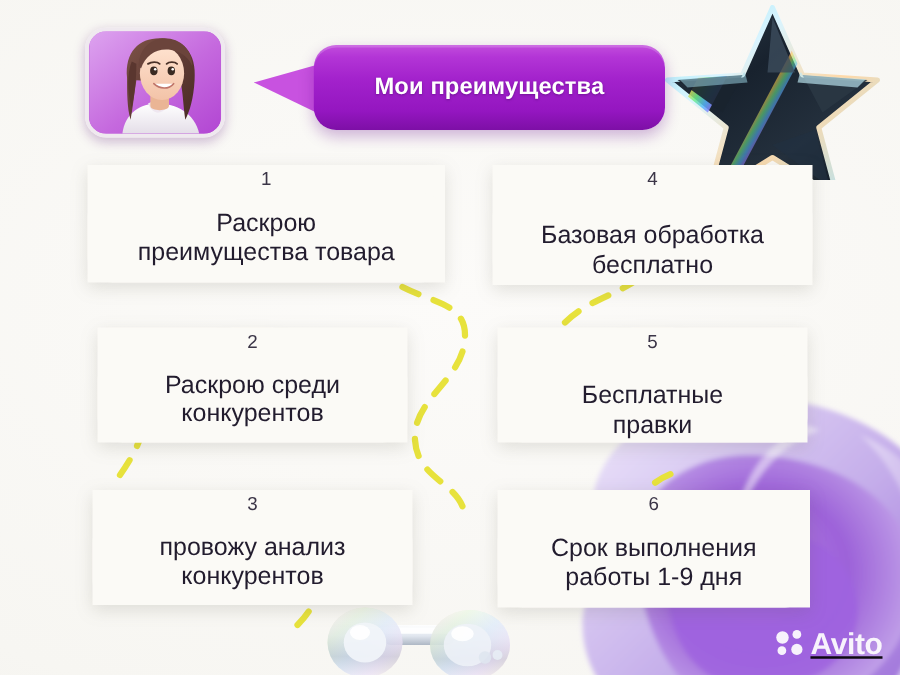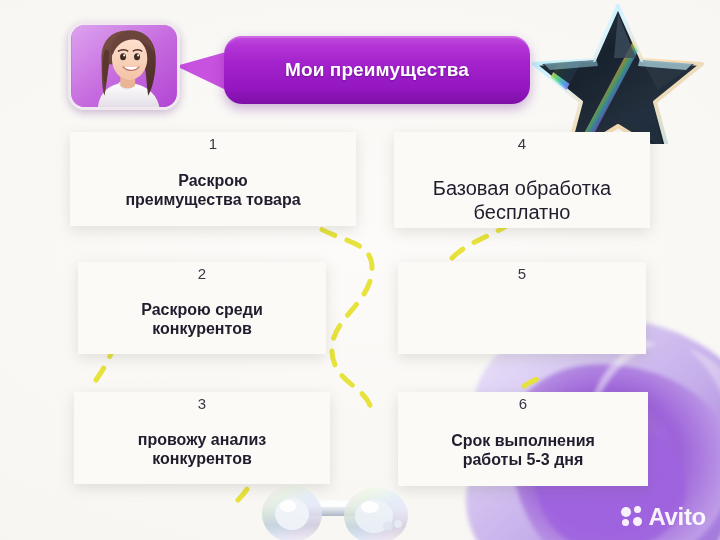--- a/index.html
+++ b/index.html
@@ -40,21 +40,21 @@
     border-radius:17px; z-index:6;
     background:linear-gradient(135deg,#d07fe6 0%,#c268dd 45%,#b94fd6 100%);
     border:3px solid #efe9ef;
     box-shadow:0 3px 9px rgba(90,20,120,.28);
     overflow:hidden;
   }
   #avatar-tile svg { display:block; width:100%; height:100%; }
 
   
   #title-bubble {
-    position:absolute; left:224px; top:36px; width:306px; height:68px; z-index:5;
+    position:absolute; left:251px; top:36px; width:281px; height:68px; z-index:5;
   }
   #title-bubble .tail {
     position:absolute; left:-48px; top:16px; width:0; height:0;
     border-top:14px solid transparent;
     border-bottom:24px solid transparent;
     border-right:50px solid #c852e0;
   }
   #title-bubble .body {
     position:absolute; inset:0;
     border-radius:18px;
@@ -99,36 +99,37 @@
     position:absolute; top:4px; left:50%; transform:translateX(-50%);
     font-size:15px; color:#3b3547; font-weight:normal; line-height:1;
     z-index:2;
   }
   .card .text {
     position:absolute; left:10px; right:10px; top:30px; bottom:6px;
     display:flex; align-items:center; justify-content:center; text-align:center;
     color:#221c2e; line-height:1.16; z-index:2;
     white-space:pre-line;
   }
-  .card.bold  .text { font-weight:bold;  font-size:16px; }
+  .card.bold  .text { font-weight:normal;  font-size:20px; }
   .card.plain .text { font-weight:normal; font-size:20px;margin-top:17px; }
 
   
   #card-1 { left:70px;  top:132px; width:286px; height:94px; }
   #card-2 { left:78px;  top:262px; width:248px; height:92px; }
   #card-3 { left:74px;  top:392px; width:256px; height:92px; }
   #card-4 { left:394px; top:132px; width:256px; height:96px; }
   #card-5 { left:398px; top:262px; width:248px; height:92px; }
   #card-6 { left:398px; top:392px; width:250px; height:94px; }
 
   
   #avito-logo {
     position:absolute; right:14px; bottom:10px; height:26px; z-index:7;
-    display:flex; align-items:center; gap:5px;
+    display:flex; gap:5px;
     opacity:.92;
+    text-decoration:underline;
   }
   #avito-logo .dots { position:relative; width:22px; height:22px; }
   #avito-logo .dots i {
     position:absolute; border-radius:50%; background:#ffffff; display:block;
   }
   #avito-logo .d1 { width:10px; height:10px; left:0;   top:1px; }
   #avito-logo .d2 { width:7px;  height:7px;  left:13px;top:0px; }
   #avito-logo .d3 { width:7px;  height:7px;  left:1px; top:13px; }
   #avito-logo .d4 { width:9px;  height:9px;  left:12px;top:11px; }
   #avito-logo .word {
@@ -363,30 +364,32 @@
     <div class="text">Базовая обработка
 бесплатно</div>
   </div>
 
   <div class="card plain" id="card-5">
     <div class="plate"></div>
     <div class="tab"></div>
     <div class="fillet left"></div>
     <div class="fillet right"></div>
     <div class="num">5</div>
+    <div class="text">Бесплатные
+правки</div>
   </div>
 
   <div class="card bold" id="card-6">
     <div class="plate"></div>
     <div class="tab"></div>
     <div class="fillet left"></div>
     <div class="fillet right"></div>
     <div class="num">6</div>
     <div class="text">Срок выполнения
-работы 5-3 дня</div>
+работы 1-9 дня</div>
   </div>
 
   <div id="avito-logo">
     <span class="dots">
       <i class="d1"></i>
         <i class="d2"></i>
         <i class="d3"></i>
         <i class="d4"></i>
     </span>
     <span class="word">Avito</span>

